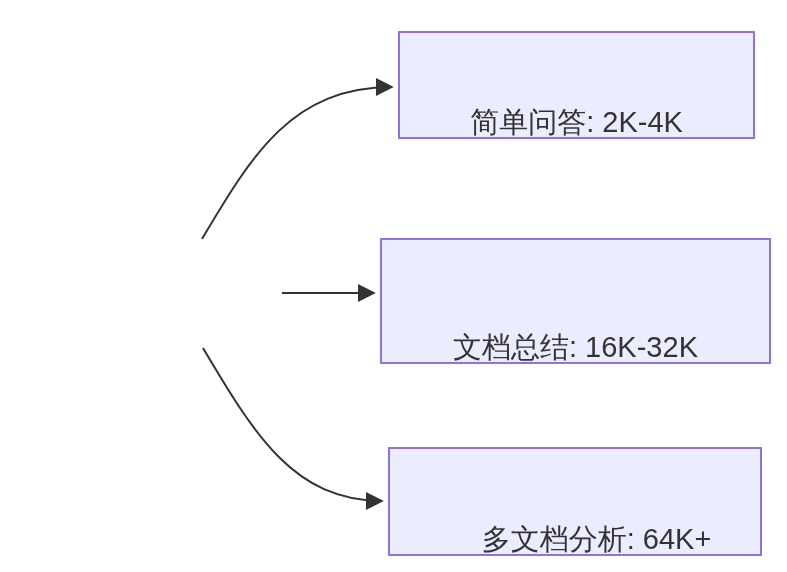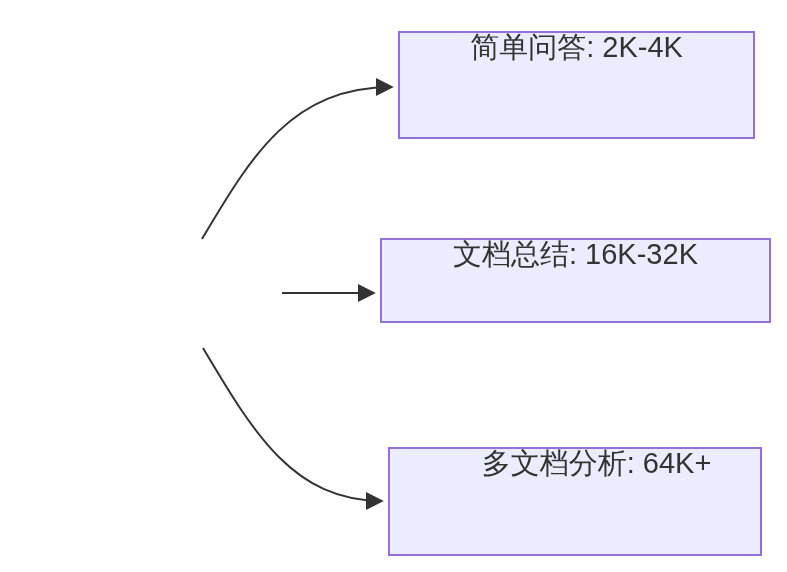--- a/index.html
+++ b/index.html
@@ -29,27 +29,27 @@
   }
   .node {
     position: absolute;
     box-sizing: border-box;
     background: var(--node-fill, #ECECFF);
     border: 2px solid var(--node-border, #9370DB);
     color: var(--text, #333333);
     font-size: 29px;
     line-height: 1;
     display: flex;
-    align-items: flex-start;
+    align-items: flex-end;
     justify-content: center;
     white-space: nowrap;
   }
   #node-root   { left: 32px;  top: 239px; width: 250px; height: 108px; }
   #node-child0 { left: 398px; top: 31px;  width: 357px; height: 108px; }
-  #node-child1 { left: 380px; top: 238px; width: 391px; height: 85px; }
+  #node-child1 { left: 380px; top: 238px; width: 391px; height: 126px; }
   #node-child2 { left: 388px; top: 447px; width: 374px; height: 109px; padding-left: 43px; }
 </style>
 </head>
 <body>
 
 <div class="canvas">
 
   <svg class="edges-layer" viewBox="0 0 787 572" xmlns="http://www.w3.org/2000/svg">
     <defs>
       <marker id="arrowhead" viewBox="0 0 10 10" refX="9" refY="5" markerWidth="9" markerHeight="9" orient="auto-start-reverse" markerUnits="strokeWidth">

